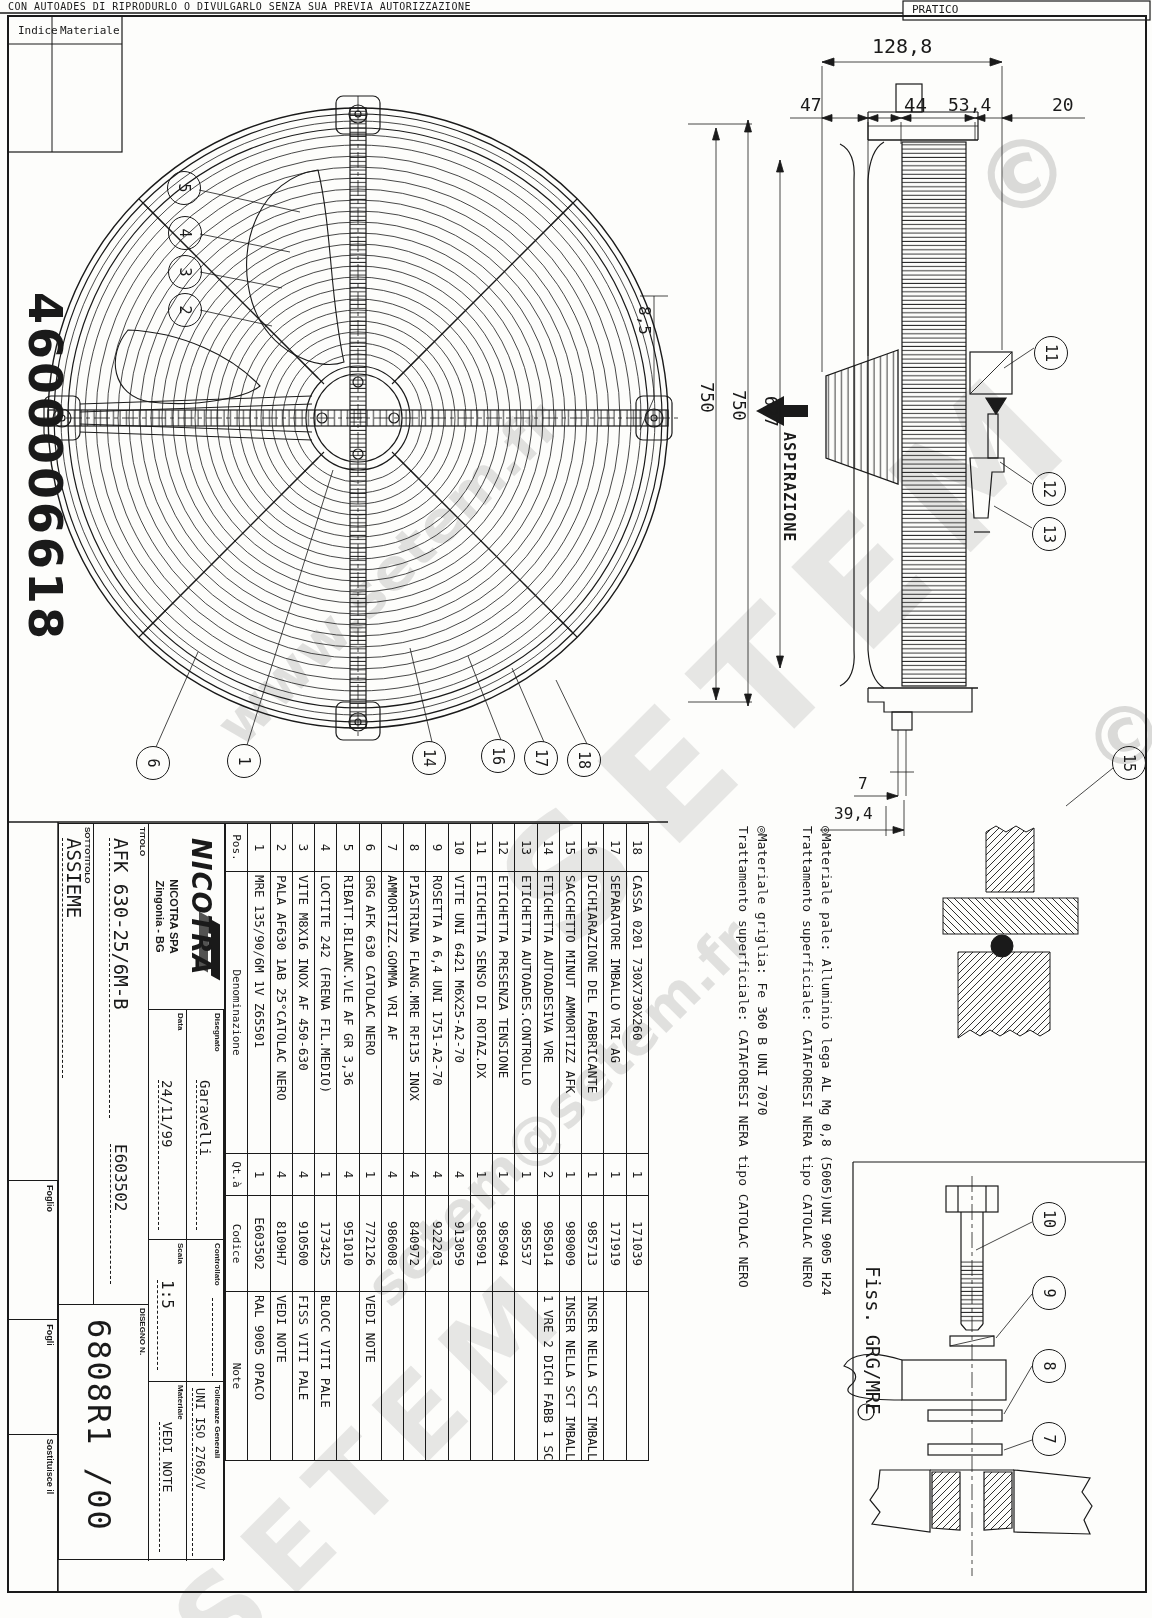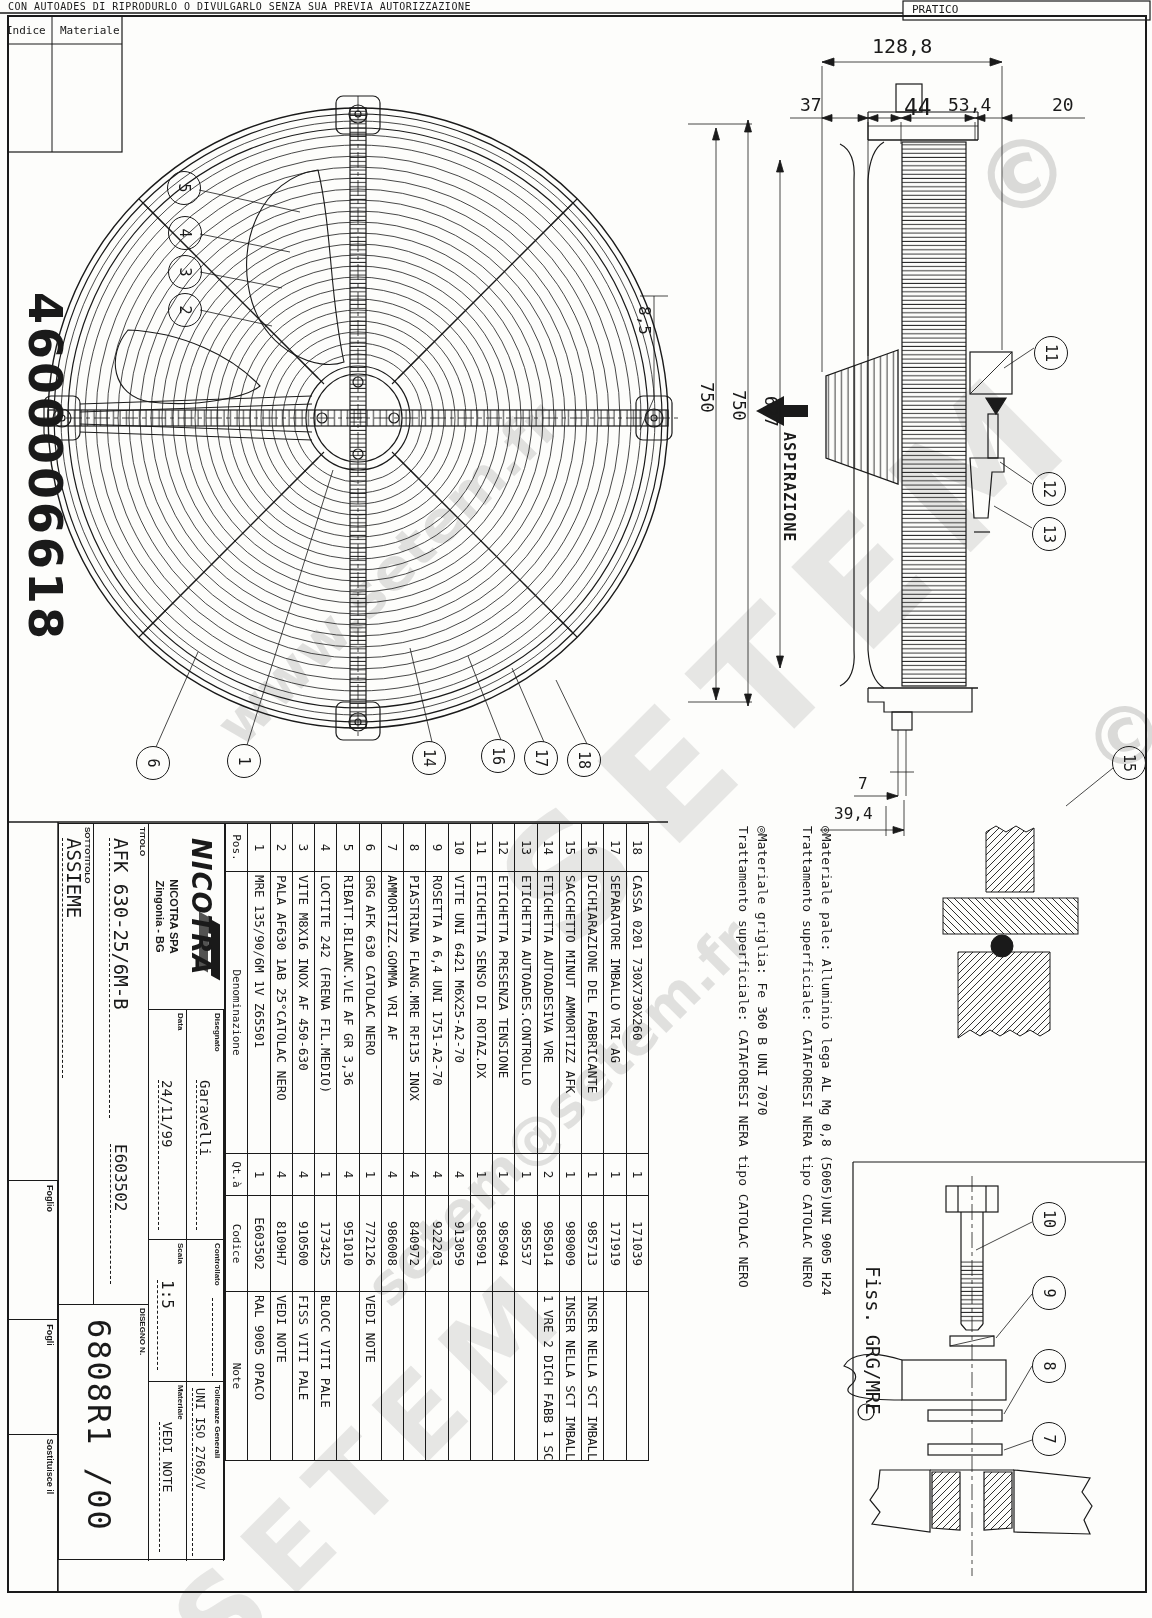--- a/index.html
+++ b/index.html
@@ -294,31 +294,31 @@
         <line x1="1113" y1="768" x2="1066" y2="806"></line>
       <line x1="1032" y1="1222" x2="976" y2="1250"></line>
         <line x1="1032" y1="1294" x2="996" y2="1338"></line>
       <line x1="1032" y1="1366" x2="1004" y2="1414"></line>
         <line x1="1032" y1="1440" x2="1004" y2="1450"></line>
     </g>
   </svg>
 
   <div class="txt" style="left:8px;top:1px;font-size:10px;letter-spacing:.5px">CON AUTOADES DI RIPRODURLO O DIVULGARLO SENZA SUA PREVIA AUTORIZZAZIONE</div>
   <div class="txt" style="left:912px;top:3px;font-size:11px">PRATICO_ _ _ _ _ _ _ _ _ _ _ _</div>
-  <div class="txt" style="left:6px;top:24px;font-size:11px">Indice</div>
+  <div class="txt" style="left:18px;top:24px;font-size:11px">Indice</div>
   <div class="txt" style="left:60px;top:24px;font-size:11px">Materiale</div>
 
   <div class="rot" style="left:16px;top:292px;width:58px;height:520px;z-index:3">
     <div style="width:520px;height:58px;transform:translate(58px,0) rotate(90deg);transform-origin:0 0;
                 font-family:'DejaVu Sans',sans-serif;font-weight:bold;font-size:46px;letter-spacing:3px;line-height:58px;">4600006618</div>
   </div>
 
   <div class="txt" style="left:872px;top:34px;font-size:20px">128,8</div>
-  <div class="txt" style="left:800px;top:94px;font-size:18px">37</div>
-  <div class="txt" style="left:904px;top:94px;font-size:23px">44</div>
+  <div class="txt" style="left:800px;top:94px;font-size:18px">47</div>
+  <div class="txt" style="left:904px;top:94px;font-size:19px">44</div>
   <div class="txt" style="left:948px;top:94px;font-size:18px">53,4</div>
   <div class="txt" style="left:1052px;top:94px;font-size:18px">20</div>
   <div class="txt" style="left:858px;top:774px;font-size:16px">7</div>
   <div class="txt" style="left:834px;top:804px;font-size:16px">39,4</div>
 
   <div class="rot" style="left:697px;top:382px;width:20px;height:66px;z-index:3">
     <div style="width:66px;height:20px;transform:translate(20px,0) rotate(90deg);transform-origin:0 0;font-size:17px;">750</div>
   </div>
   <div class="rot" style="left:729px;top:390px;width:20px;height:66px;z-index:3">
     <div style="width:66px;height:20px;transform:translate(20px,0) rotate(90deg);transform-origin:0 0;font-size:17px;">750</div>

